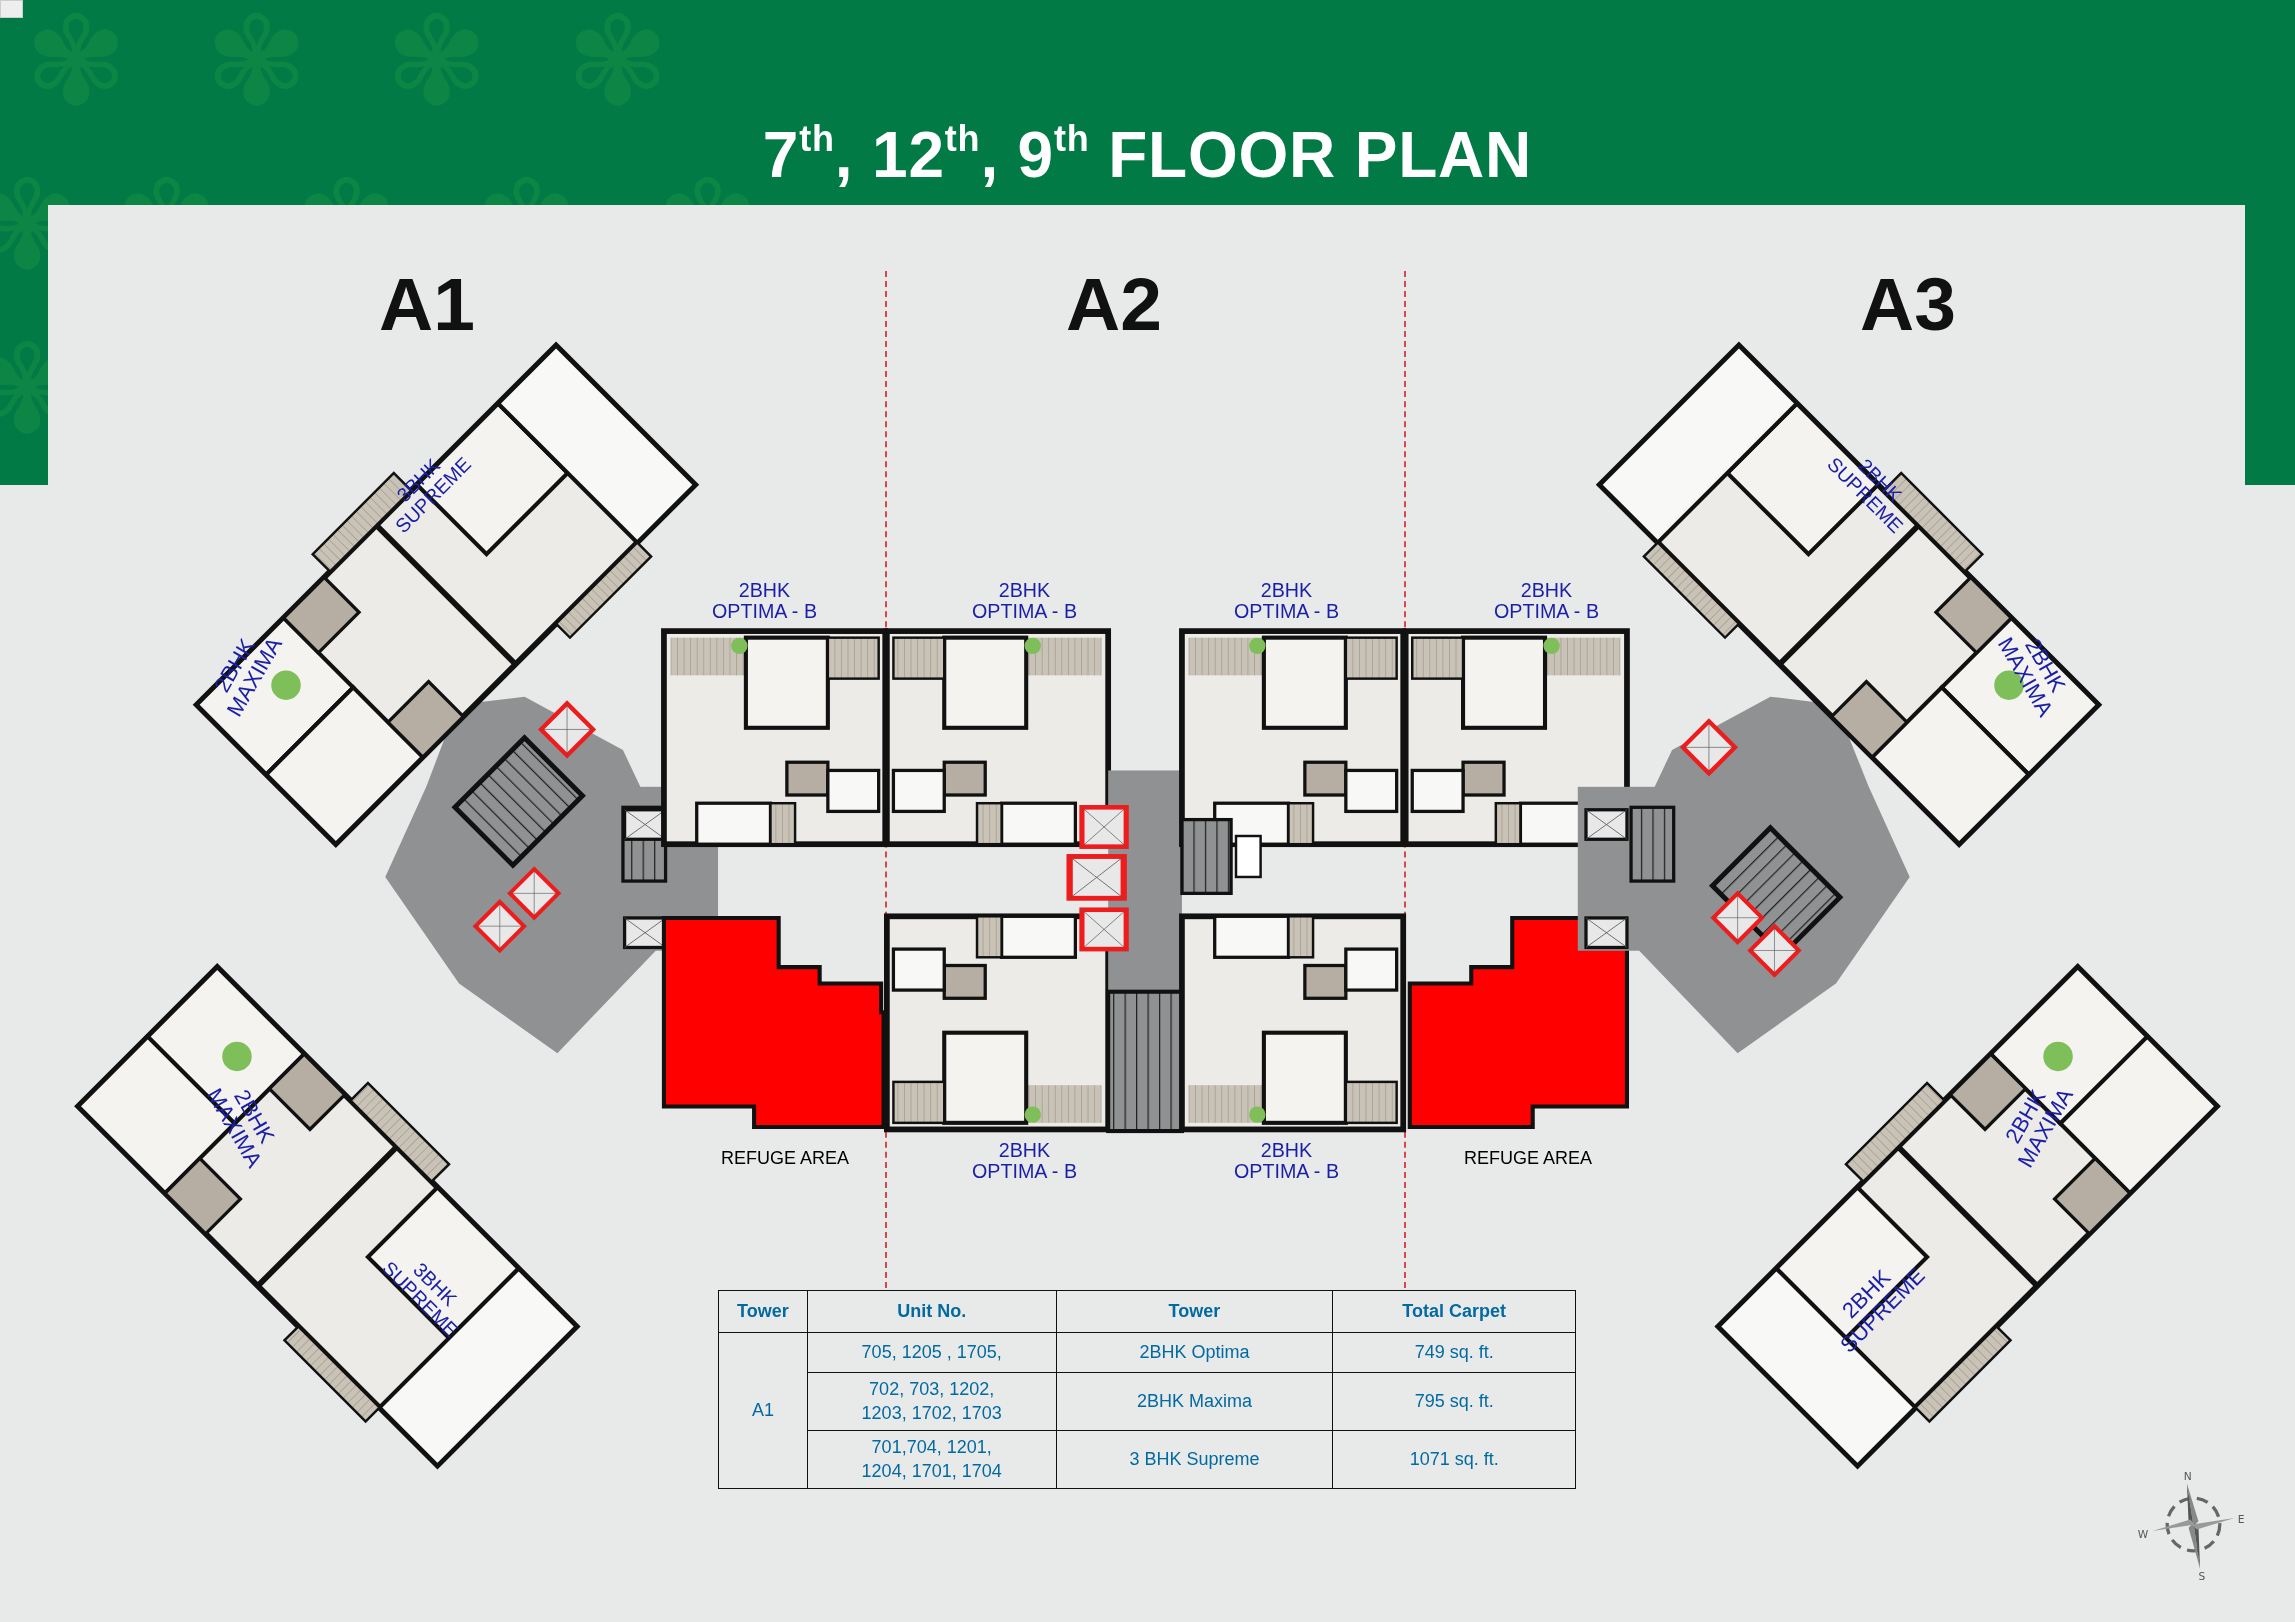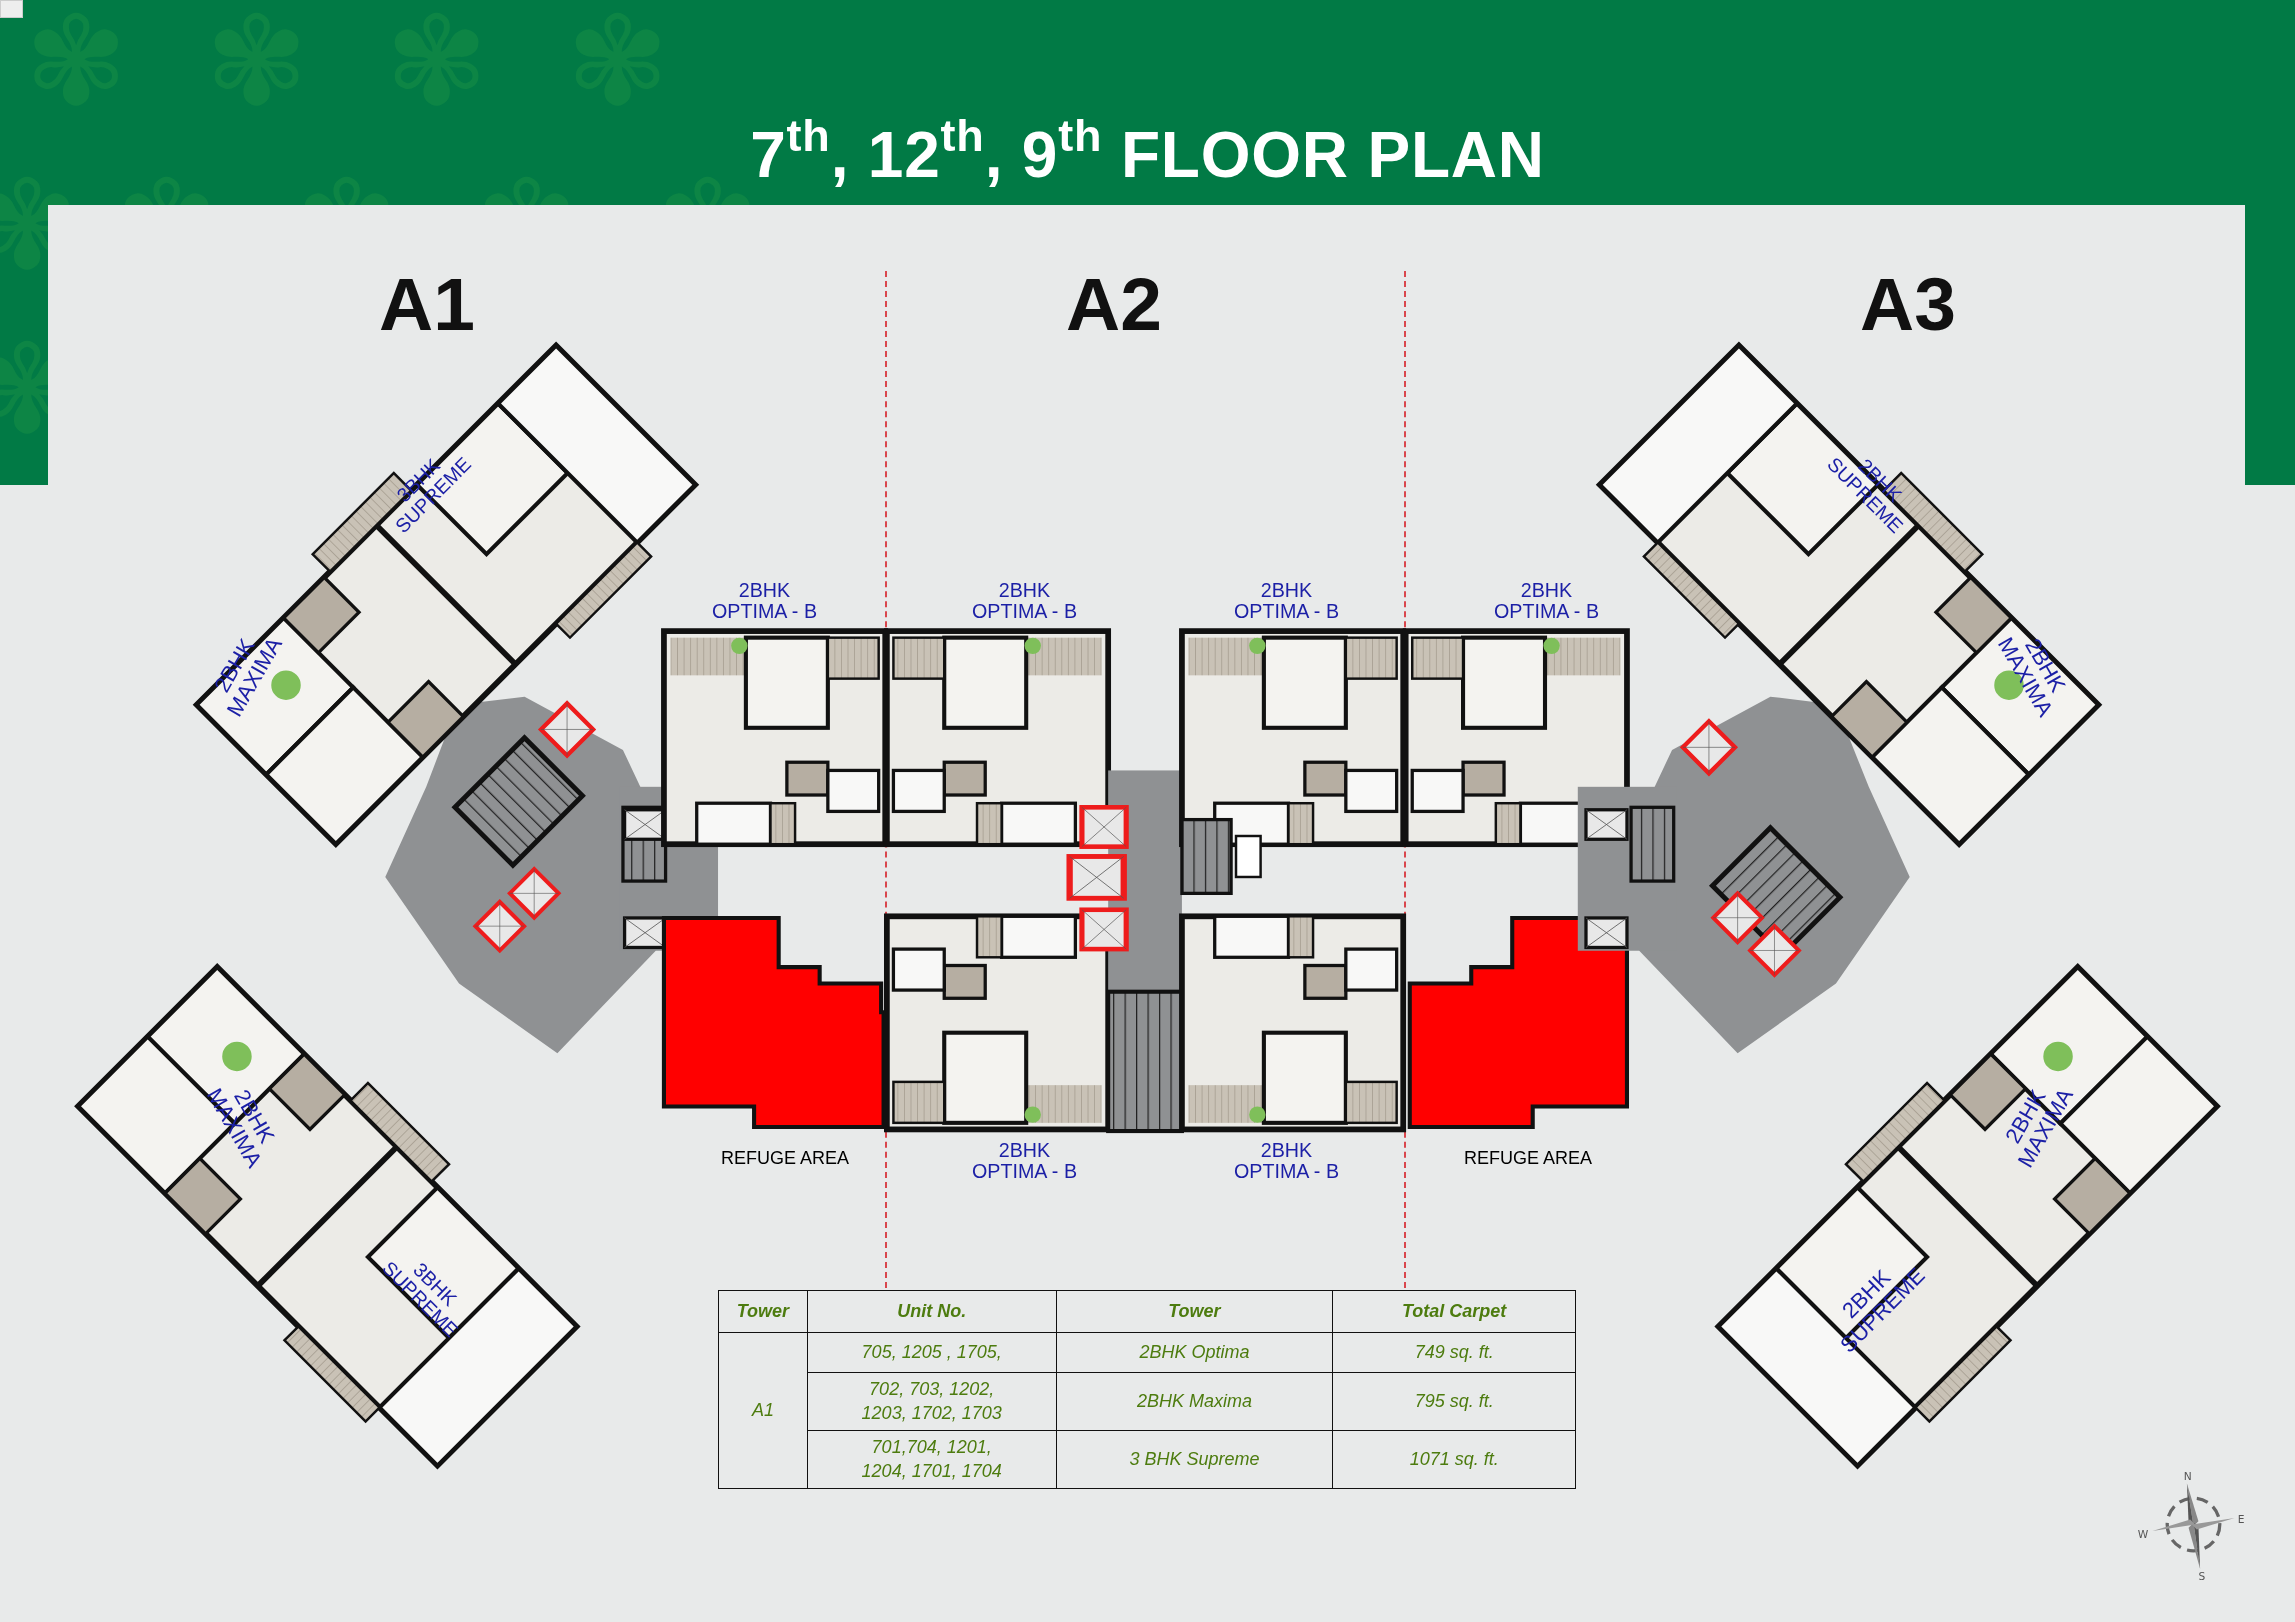--- a/index.html
+++ b/index.html
@@ -1,28 +1,28 @@
 <!DOCTYPE html>
 <html style="font-size:13px"><head>
 <meta charset="utf-8">
 <style>
   html, body { margin:0; padding:0; }
   body { width:2295px; height:1622px; position:relative; overflow:hidden; background:#e8eaea; font-family:"Liberation Sans", sans-serif; }
   .green-band { position:absolute; left:0; top:0; width:2295px; height:485px; background:#017a45; overflow:hidden; }
   .green-band .pattern { position:absolute; font-size:123px; color:#148c45; opacity:0.65; font-family:"DejaVu Sans", sans-serif; line-height:1; }
   .corner-icon { position:absolute; left:0; top:0; width:21px; height:16.4px; background:#eee; border:0.8px solid #ccc; }
   .title { position:absolute; left:0; top:75px; width:2295px; text-align:center; color:#fff; font-weight:bold; font-size:64px; letter-spacing:0.8px; }
-  .title sup { font-size:45px; vertical-align:super; line-height:0; position:relative; top:-3.3px;margin-top:32px; }
+  .title sup { font-size:36px; vertical-align:super; line-height:0; position:relative; top:-3.3px;margin-top:32px; }
   .canvas { position:absolute; left:48px; top:205px; width:2197px; height:1417px; background:#e8eaea; }
   .tower-label { position:absolute; font-size:75px; font-weight:bold; color:#111; }
   .dash-line { position:absolute; width:0; border-left:2.5px dashed #d9474d; }
   svg.plan { position:absolute; left:0; top:0; }
   .unit-label { position:absolute; color:#1b1fa6; font-size:19.7px; text-align:center; line-height:1.05; white-space:nowrap; }
   .refuge-label { position:absolute; color:#000000; font-size:18px; white-space:nowrap; }
-  table.carpet { position:absolute; left:718px; top:1290px; width:858px; border-collapse:collapse; font-size:18px; color:#4d7c0f;font-style:italic; }
+  table.carpet { position:absolute; left:718px; top:1290px; width:858px; border-collapse:collapse; font-size:18px; color:#0369a1; }
   table.carpet th, table.carpet td { border:1.6px solid #111; text-align:center; padding:0 4.9px; }
   table.carpet th { height:41px; font-weight:bold; }
   table.carpet td { height:39px; }
   table.carpet td.tall { height:57px; line-height:1.3; }
   .compass { position:absolute; left:2136px; top:1467px; width:115px; height:115px; }
 </style>
 </head>
 <body>
 
 <div class="green-band">

